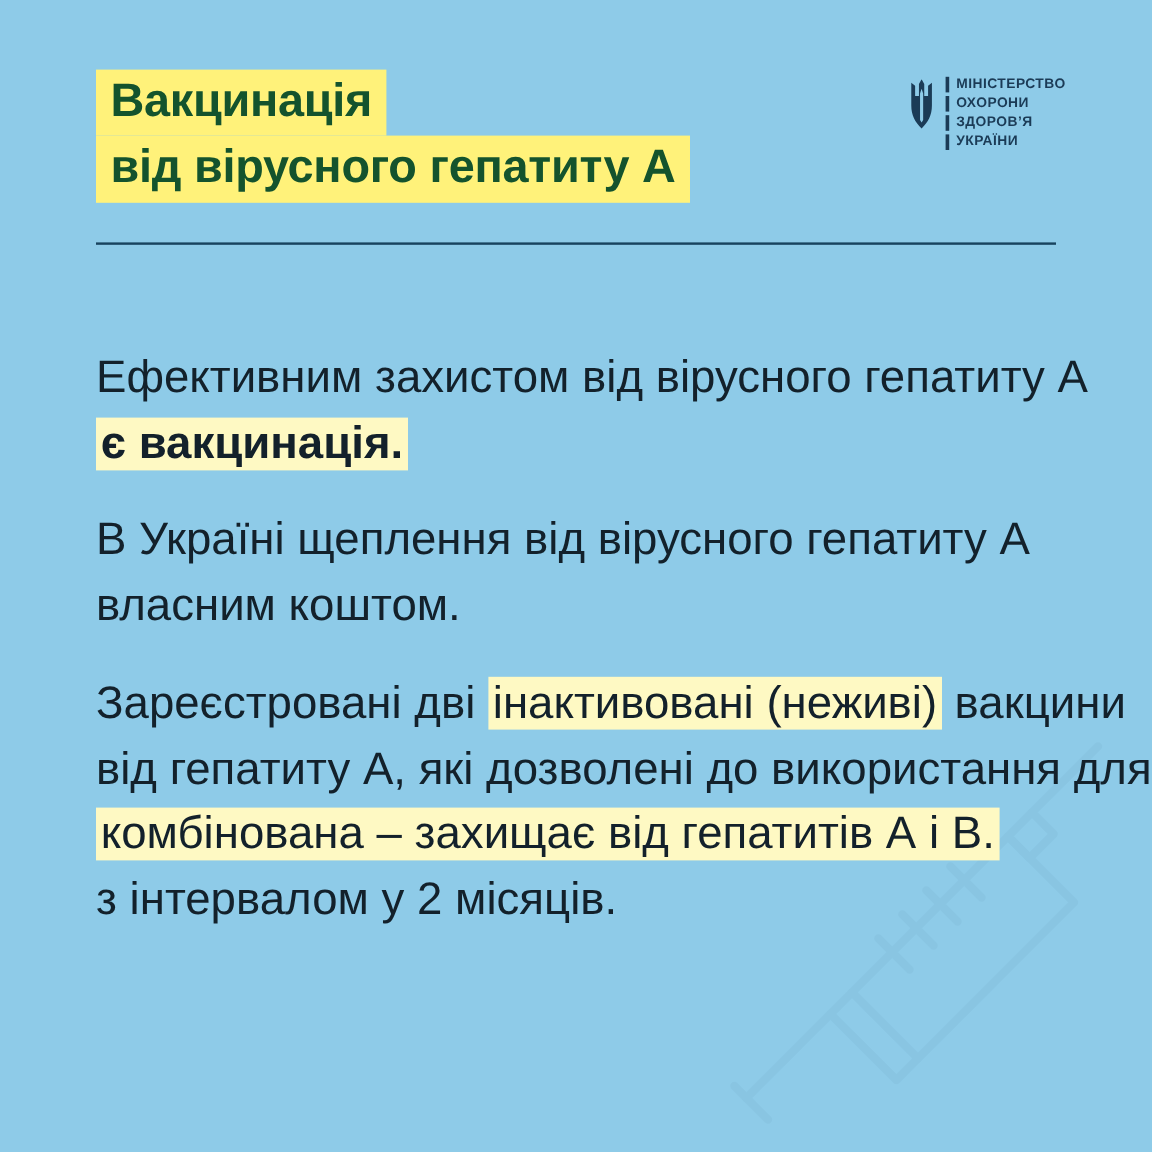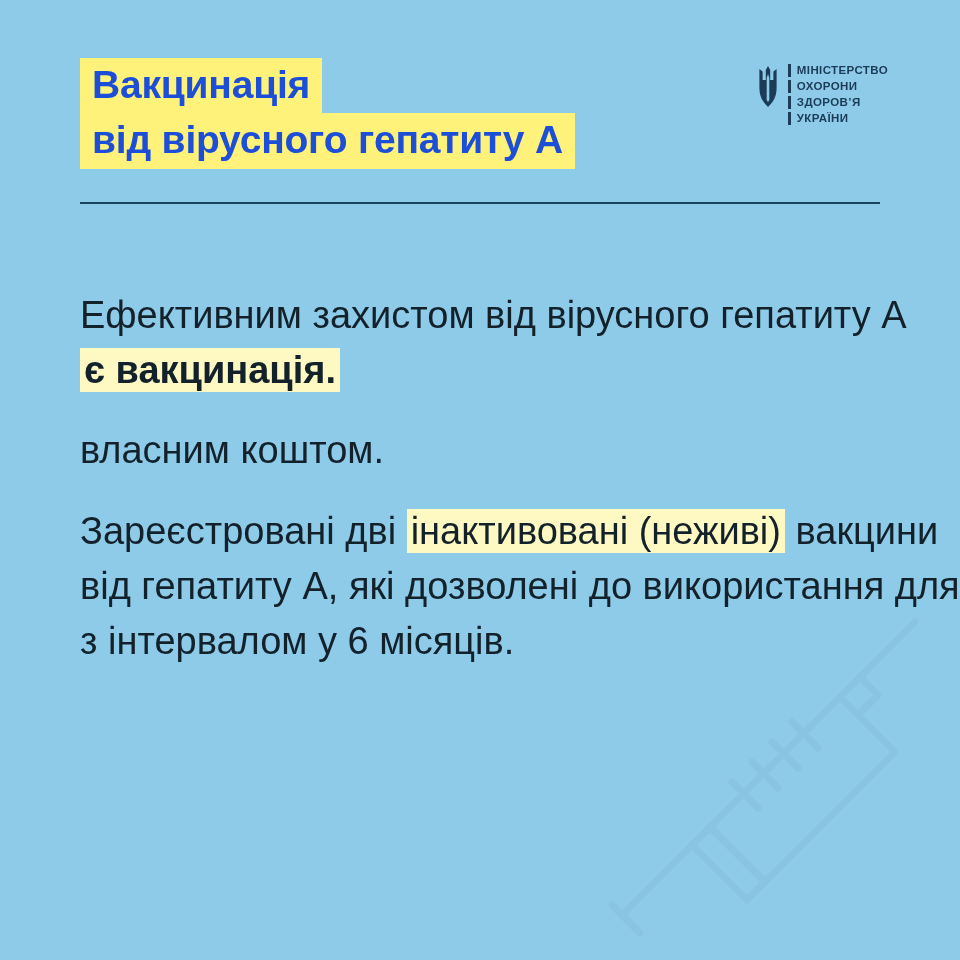--- a/index.html
+++ b/index.html
@@ -43,21 +43,21 @@
     height: 150px;
   }
   .title-block {
     position: absolute;
     left: 0;
     top: 0;
   }
   .title-line {
     display: inline-block;
     background: #fff27a;
-    color: #1d4ed8;
+    color: #14532d;
     font-weight: bold;
     font-size: 39px;
     line-height: 1.06;
     padding: 6px 12px 8px 12px;
     white-space: nowrap;
     letter-spacing: -0.2px;
   }
 
   
   .ministry {
@@ -203,30 +203,36 @@
       <span class="line">
         <span>Ефективним захистом від вірусного гепатиту А</span>
       </span>
       <span class="line">
         <mark class="hl strong">є вакцинація.</mark>
       </span>
     </p>
 
     <p class="para">
       <span class="line">
+        <span>В Україні щеплення від вірусного гепатиту А</span>
+      </span>
+      <span class="line">
         <span>власним коштом.</span>
       </span>
     </p>
 
     <p class="para">
       <span class="line">
         <span>Зареєстровані дві </span><mark class="hl">інактивовані (неживі)</mark><span> вакцини</span>
       </span>
       <span class="line">
         <span>від гепатиту А, які дозволені до використання для</span>
       </span>
       <span class="line">
-        <span>з інтервалом у 6 місяців.</span>
+        <mark class="hl">комбінована – захищає від гепатитів А і В.</mark>
+      </span>
+      <span class="line">
+        <span>з інтервалом у 2 місяців.</span>
       </span>
     </p>
 
   </div>
 </div>
 
 </body></html>

